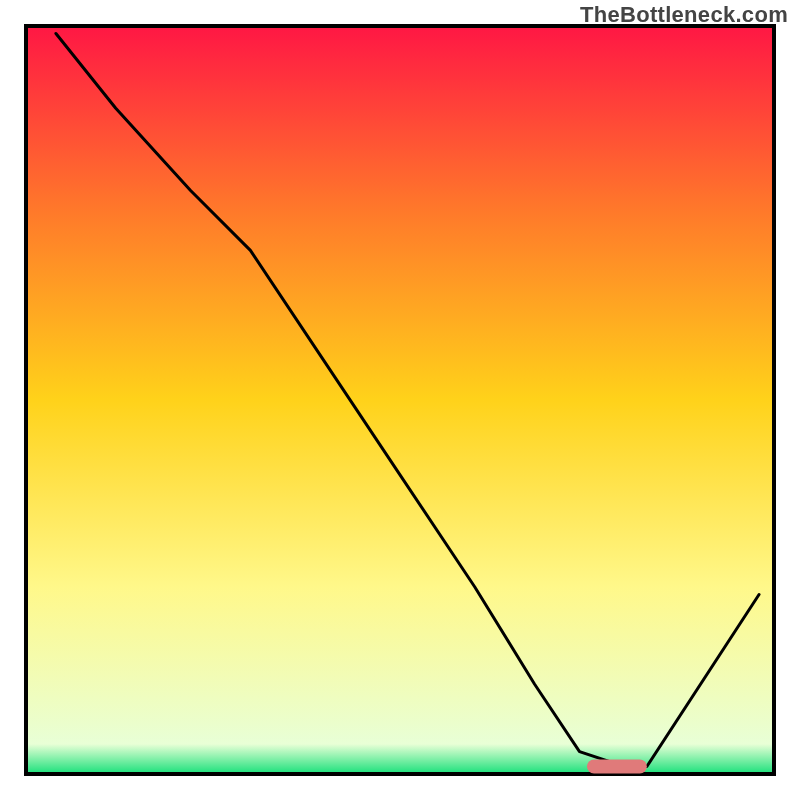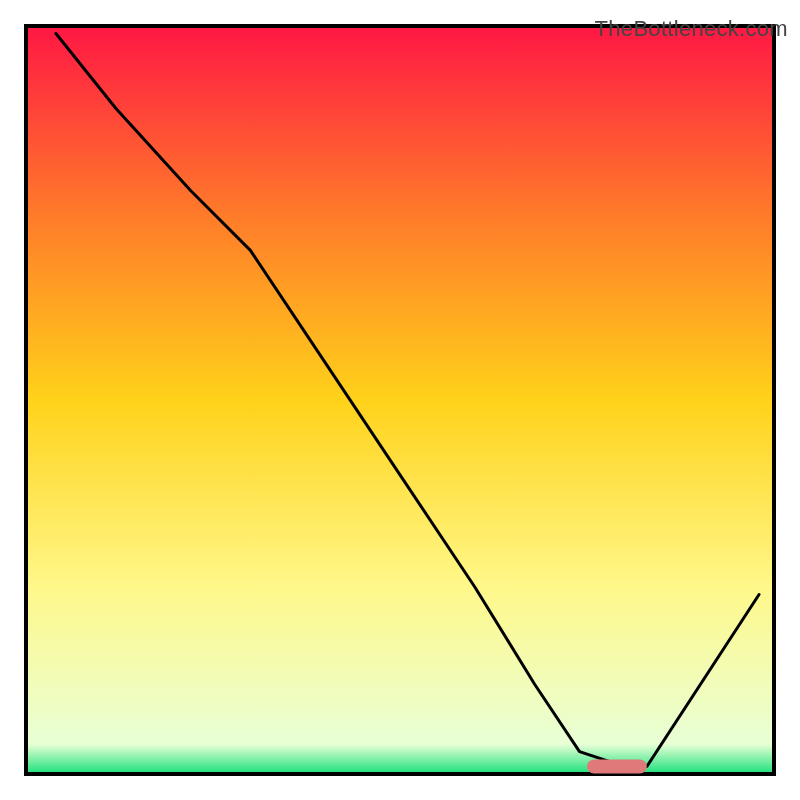--- a/index.html
+++ b/index.html
@@ -13,25 +13,25 @@
   }
   .chart-container {
     position: absolute;
     top: 0;
     left: 0;
     width: 800px;
     height: 800px;
   }
   .watermark {
     position: absolute;
-    top: 16px;
+    top: 2px;
     right: 12px;
     font-size: 22px;
     color: #444;
-    font-weight: 400;
+    font-weight: 700;
     letter-spacing: 0.3px;
     z-index: 10;
   }
   svg {
     display: block;
   }
 </style>
 </head>
 <body>
 

